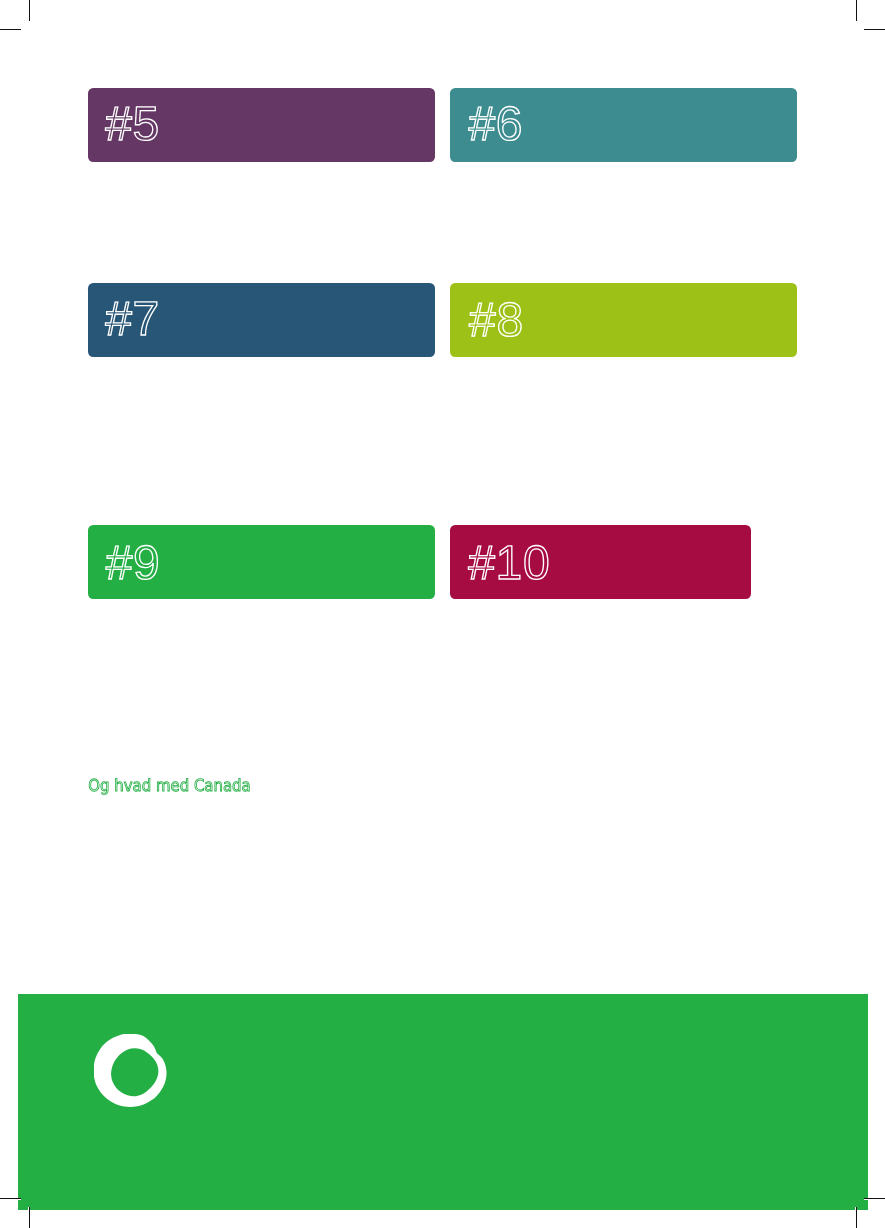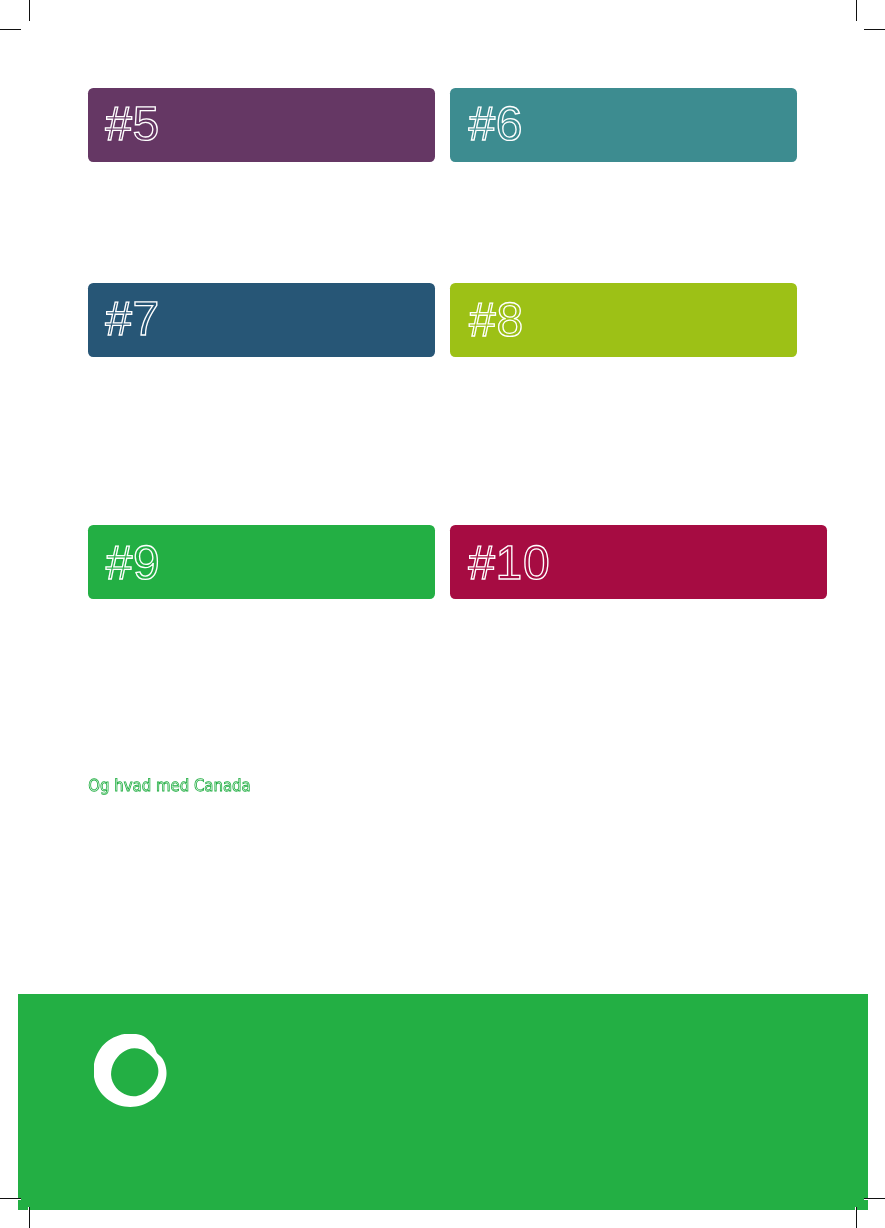--- a/index.html
+++ b/index.html
@@ -73,21 +73,21 @@
       <text class="tile-label" x="19.1" y="52.6" stroke="#ffffff">#8</text>
     </svg>
   </div>
 
   <div class="tile" style="left:88px;top:524.9px;width:346.9px;height:74px;background:#23af44;">
     <svg class="tile-label-svg">
       <text class="tile-label" x="17.7" y="54.2" stroke="#ffffff">#9</text>
     </svg>
   </div>
 
-  <div class="tile" style="left:450.2px;top:524.9px;width:377px;height:74px;background:#a60c42;">
+  <div class="tile" style="left:450.2px;top:524.9px;width:301px;height:74px;background:#a60c42;">
     <svg class="tile-label-svg">
       <text class="tile-label" x="18.3" y="53.8" stroke="#ffffff">#10</text>
     </svg>
   </div>
 
   <svg class="caption-svg" style="left:80px;top:770px;" width="200" height="40">
     <text class="caption" x="8.3" y="20.8" stroke="#23af44">Og hvad med Canada</text>
   </svg>
 
   <div class="footer-band" style="left:17.6px;top:994px;width:850px;height:215.9px;background:#23af44;">

